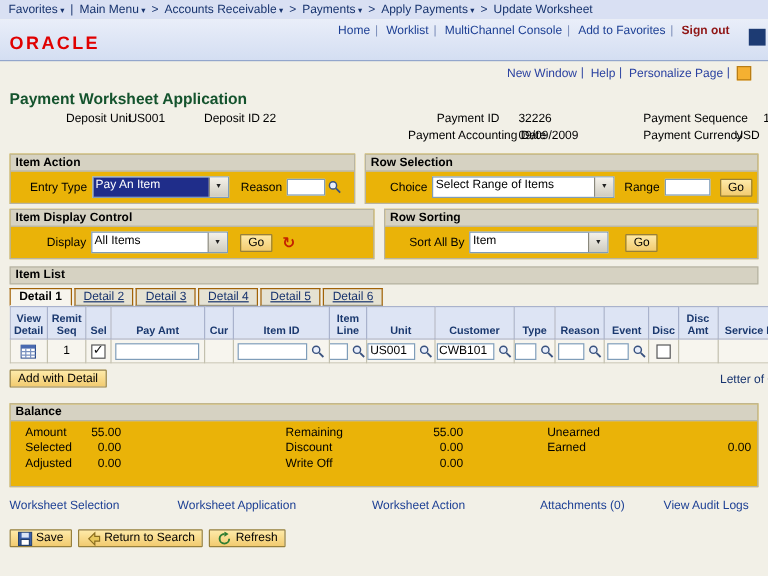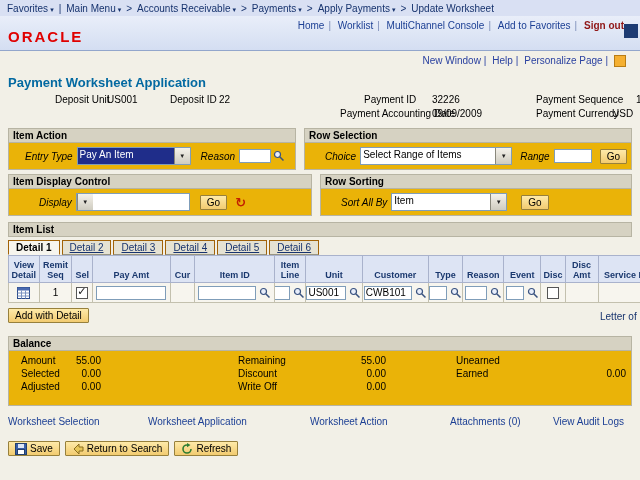--- a/index.html
+++ b/index.html
@@ -9,42 +9,42 @@
   .crumbbar{height:16px;background:#d9e0f3;display:flex;align-items:center;padding:0 5px;
     color:#17336e;white-space:nowrap;}
   .crumb{margin:0 2px;cursor:default;}
   .caret{font-size:7px;margin-left:2px;color:#17336e;}
   .csep{margin:0 3px;color:#17336e;}
   
   .brandbar{position:relative;height:34px;background:linear-gradient(#e9eef9,#d4def2);
     border-bottom:1px solid #93a6cc;}
   .logo{position:absolute;left:8px;bottom:5px;color:#e00000;font-weight:bold;font-size:15px;
     letter-spacing:2px;}
-  .portal-links{position:absolute;top:4px;right:12px;color:#1c3f94;white-space:nowrap;}
+  .portal-links{position:absolute;top:4px;right:28px;color:#1c3f94;white-space:nowrap;}
   .portal-links a{color:#1c3f94;text-decoration:none;margin:0 4px;cursor:pointer;}
   .plsep{color:#7a8cb8;}
   a.signout{color:#8f1515;font-weight:bold;}
   .corner-sq{position:absolute;right:2px;top:8px;width:14px;height:14px;background:#1d3b73;}
   
   .pagebar{height:16px;margin-top:4px;text-align:right;padding-right:14px;color:#2a41a0;
     white-space:nowrap;}
   .pagebar a{color:#2a41a0;text-decoration:none;margin:0 3px;cursor:pointer;}
   .orange-ico{display:inline-block;width:10px;height:10px;background:#f5b031;
     border:1px solid #b97d14;vertical-align:middle;margin-left:3px;}
   
-  .ptitle{margin:4px 0 2px 8px;font-size:13px;font-weight:bold;color:#0369a1;}
+  .ptitle{margin:4px 0 2px 8px;font-size:13px;font-weight:bold;color:#14532d;}
   
   .summary{position:relative;height:30px;margin-top:4px;}
   .summary span{position:absolute;white-space:nowrap;}
   
   .boxrow{display:flex;margin:4px 8px 0 8px;gap:8px;}
   .gbox{border:1px solid #b7b4a3;background:#eab308;}
   .gh{background:#d6d2c2;border-bottom:1px solid #b7b4a3;font-weight:bold;padding:1px 4px;}
   .gc{padding:4px 4px;display:flex;align-items:center;white-space:nowrap;}
-  .lbl{margin-right:4px;font-style:italic;}
+  .lbl{margin-right:4px;}
   
   .sel{display:inline-flex;border:1px solid #7f9db9;background:#fff;height:16px;
     align-items:stretch;vertical-align:middle;cursor:default;}
   .sel .txt{flex:1;padding:1px 2px;overflow:hidden;white-space:nowrap;}
   .sel.hl .txt{background:#1f2d8a;color:#fff;}
   .sbtn{width:15px;background:linear-gradient(#f4f1ea,#cfccc0);border-left:1px solid #8a887c;
     color:#222;font-size:6px;display:flex;align-items:center;justify-content:center;}
   
   .inp{border:1px solid #7f9db9;background:#fff;height:12px;font-size:10px;padding:0 1px;
     font-family:inherit;vertical-align:middle;}
@@ -178,20 +178,21 @@
       </div>
     </div>
   </div>
 
   <div class="boxrow">
     <div class="gbox" style="width:302px;">
       <div class="gh">Item Display Control</div>
       <div class="gc" style="padding-left:30px;">
         <span class="lbl">Display</span>
         <span class="sel" style="width:112px;">
+          <span class="txt">All Items</span>
           <span class="sbtn">▼</span>
         </span>
         <button class="pbtn" style="margin-left:10px;">Go</button>
         <span class="redicon">↻</span>
       </div>
     </div>
     <div class="gbox" style="flex:1;">
       <div class="gh">Row Sorting</div>
       <div class="gc" style="padding-left:20px;">
         <span class="lbl">Sort All By</span>

